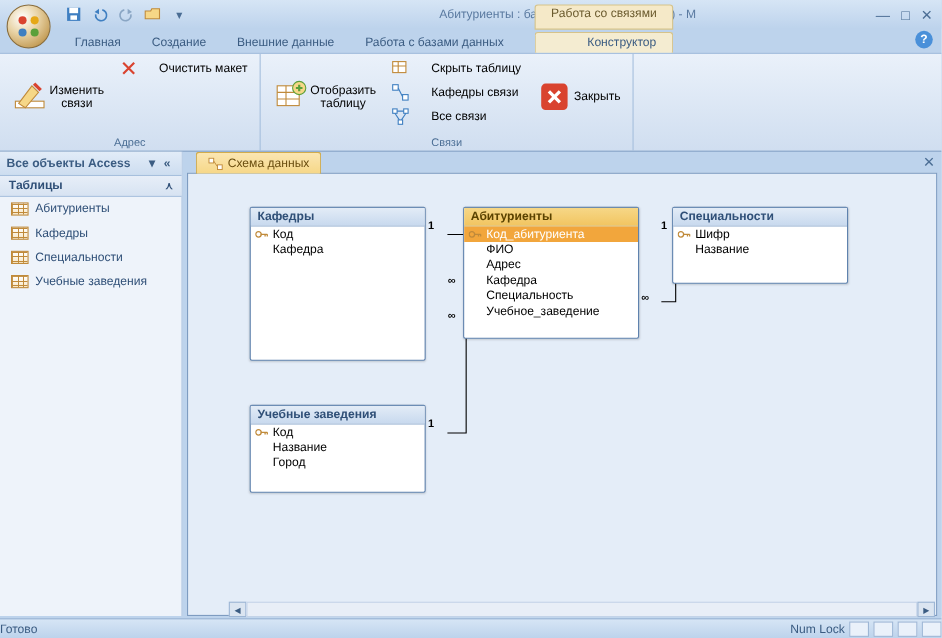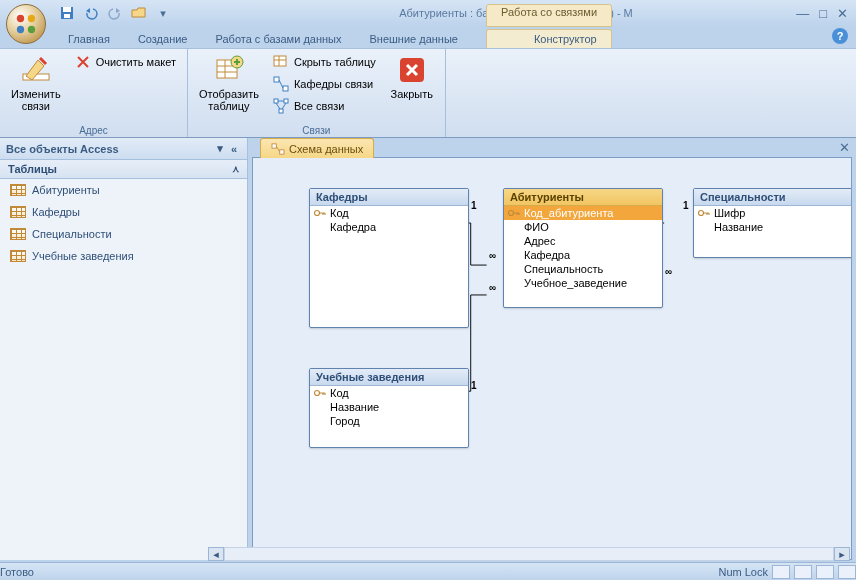--- a/index.html
+++ b/index.html
@@ -20,29 +20,29 @@
 .ribbon-tabs { height: 22px; display: flex; align-items: flex-end; padding-left: 54px; position: relative; }
 .rtab { padding: 3px 14px; color: #3b5c82; cursor: pointer; }
 .rtab.context { background: #f4ecd1; border: 1px solid #d6c38a; border-bottom: none; border-radius: 3px 3px 0 0; margin-left: 14px; padding-left: 47px; }
 .help-icon { position: absolute; right: 8px; top: 2px; width: 16px; height: 16px; border-radius: 50%; background: #4a90d9; color: #fff; display: flex; align-items: center; justify-content: center; font-weight: bold; cursor: pointer; }
 
 
 .ribbon { height: 90px; background: linear-gradient(#eaf1fa,#d0def0); border-top: 1px solid #a6bfdd; border-bottom: 1px solid #7e9cc1; display: flex; }
 .rgroup { border-right: 1px solid #a6bfdd; padding: 2px 6px 0; display: flex; flex-direction: column; height: 100%; }
 .rgroup-body { flex: 1; display: flex; gap: 4px; }
 .rgroup-label { text-align: center; color: #4a6d94; font-size: 10px; padding: 1px 0; }
-.bigbtn { display: flex; flex-direction: column; align-items: center; gap: 2px; padding: 2px 4px; cursor: pointer; border: 1px solid transparent; min-width: 54px; }
+.bigbtn { display: flex; flex-direction: row; align-items: center; gap: 2px; padding: 2px 4px; cursor: pointer; border: 1px solid transparent; min-width: 54px; }
 .bigbtn .ico { width: 32px; height: 32px; }
-.smallbtn { display: flex; align-items: center; gap: 5px; padding: 2px 4px; cursor: pointer; border: 1px solid transparent; white-space: nowrap; }
+.smallbtn { display: flex; align-items: center; gap: 20px; padding: 2px 4px; cursor: pointer; border: 1px solid transparent; white-space: nowrap; }
 .smallbtn .ico { width: 16px; height: 16px; }
 .vlist { display: flex; flex-direction: column; }
 
 
 .main { display: flex; height: 422px; }
-.nav { width: 248px; background: #eef3fa; border-right: 1px solid #a6bfdd; display: flex; flex-direction: column; }
+.nav { width: 166px; background: #eef3fa; border-right: 1px solid #a6bfdd; display: flex; flex-direction: column; }
 .nav-header { height: 22px; background: linear-gradient(#e2ecf8,#cdddf0); border-bottom: 1px solid #a6bfdd; display: flex; align-items: center; padding: 0 6px; font-weight: bold; color: #3b5c82; }
 .nav-header .spacer { flex: 1; }
 .nav-header .chev { cursor: pointer; padding: 0 4px; }
 .nav-cat { background: linear-gradient(#e7eef8,#d7e3f2); border-bottom: 1px solid #a6bfdd; padding: 3px 8px; font-weight: bold; color: #2f4f77; display: flex; align-items: center; }
 .nav-item { display: flex; align-items: center; gap: 6px; padding: 5px 10px; cursor: pointer; color: #2f4f77; }
 .tableico { width: 16px; height: 12px; border: 1px solid #c08a3a; background: linear-gradient(#fff,#f8e7c6); position: relative; }
 .tableico::before { content: ""; position: absolute; inset: 0; background: repeating-linear-gradient(#c08a3a 0 1px, transparent 1px 4px), repeating-linear-gradient(90deg,#c08a3a 0 1px, transparent 1px 5px); }
 
 
 .canvas-wrap { flex: 1; position: relative; background: #bdd3ec; }
@@ -119,22 +119,22 @@
   <div class="win-controls">
     <span>—</span>
     <span>□</span>
     <span>✕</span>
   </div>
 </div>
 
 <div class="ribbon-tabs">
   <div class="rtab">Главная</div>
   <div class="rtab">Создание</div>
+  <div class="rtab">Внешние данные</div>
   <div class="rtab">Работа с базами данных</div>
-  <div class="rtab">Внешние данные</div>
   <div class="rtab context">Конструктор</div>
   <div class="help-icon">?</div>
 </div>
 
 <div class="ribbon">
   <div class="rgroup">
     <div class="rgroup-body">
       <div class="bigbtn">
         <svg class="ico" viewBox="0 0 32 32">
             <rect x="3" y="20" width="26" height="6" fill="#fff" stroke="#c08a3a"></rect>

